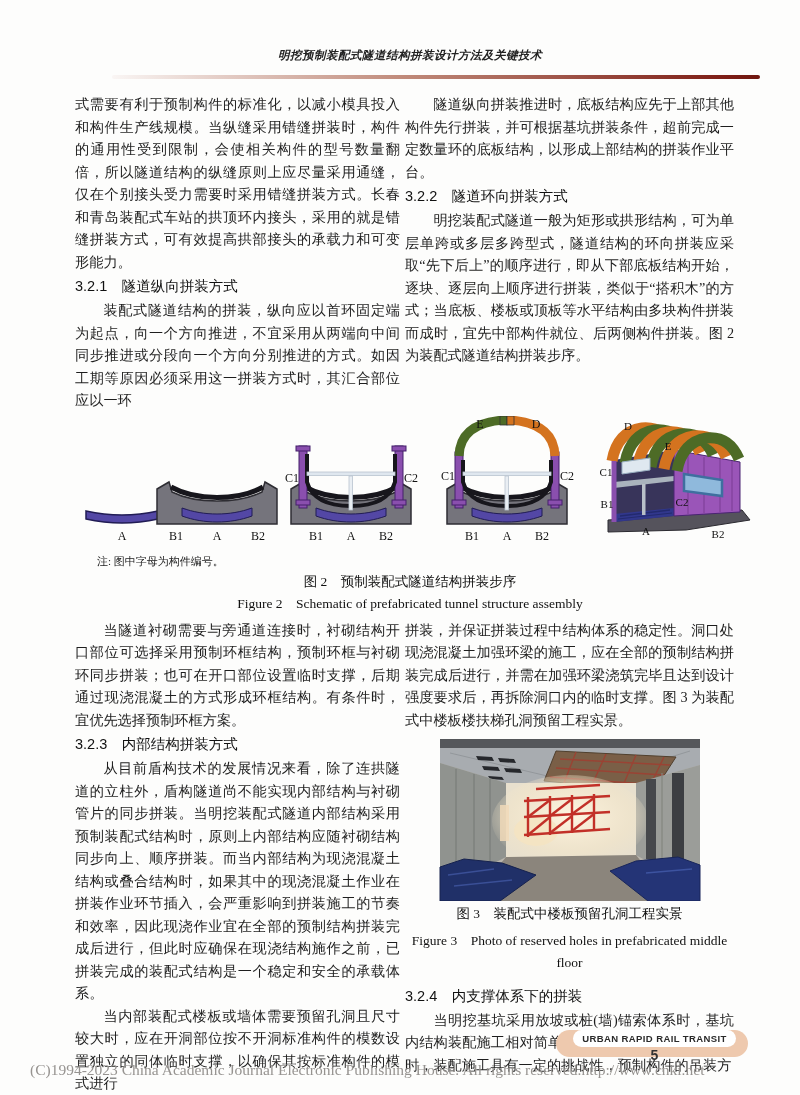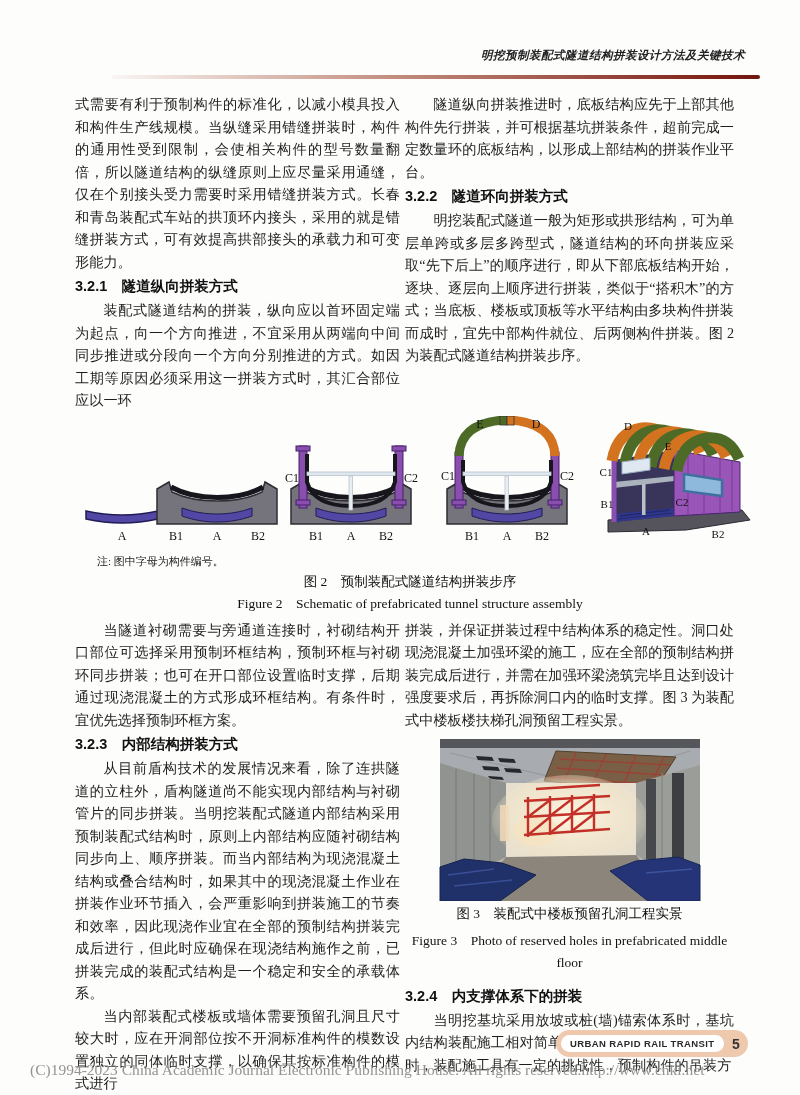--- a/index.html
+++ b/index.html
@@ -1,47 +1,47 @@
 <!DOCTYPE html>
 <html><head>
 <meta charset="utf-8">
 <style>
   html,body{margin:0;padding:0;background:#ffffff;}
   .page{position:relative;width:800px;height:1095px;background:#fdfdfc;overflow:hidden;
         font-family:"Liberation Serif","DejaVu Serif",serif;color:#1e1e1e;}
   
-  .running-head{position:absolute;top:48px;left:75px;right:55px;text-align:right;
+  .running-head{position:absolute;top:48px;left:75px;right:55px;text-align:center;
         font-size:11.5px;font-weight:700;font-style:italic;color:#222;letter-spacing:.5px;}
   .header-rule{position:absolute;top:75px;left:112px;right:40px;height:4px;border-radius:2px;
         background:linear-gradient(to right, rgba(165,60,45,.04), #c08a7a 45%, #7d1d15 95%, #6e1710);}
   
   .content{position:absolute;top:93px;left:75px;width:670px;}
   .cols{display:flex;gap:5px;}
   .col{width:325px;font-size:14.2px;line-height:22.5px;text-align:justify;}
   .col.right{width:329px;}
   .col p{margin:0;text-indent:2em;}
   .col p.noindent{text-indent:0;}
   .h-teal{margin:3px 0 2px 0;font-family:"Liberation Sans",sans-serif;font-weight:700;
         font-size:15px;color:#2aa295;line-height:22px;}
-  .h-sub{margin:2px 0 2px 0;font-family:"Liberation Sans",sans-serif;font-weight:700;
+  .h-sub{margin:2px 0 2px 0;font-family:"Liberation Sans",sans-serif;font-weight:400;
         font-size:14.5px;color:#111;line-height:22px;}
   
   .fig2{margin:4px 0 6px 0;}
   .fig2 svg{display:block;margin-left:-2px;}
   .fig-note{font-size:11px;color:#222;margin:0 0 4px 22px;}
   .fig-cap-zh{text-align:center;font-size:13.5px;color:#111;margin-top:2px;}
   .fig-cap-en{text-align:center;font-size:13.5px;color:#111;margin-top:4px;}
   
   .fig3{margin:6px auto 2px auto;width:262px;}
   .fig3 svg{display:block;border:0;}
   .flabel{font-family:"Liberation Serif",serif;font-size:12px;fill:#111;}
   .flabel5{font-family:"Liberation Serif",serif;font-size:11px;fill:#111;}
   
   .badge{position:absolute;right:52px;bottom:38px;width:192px;height:27px;background:#eec9ae;
-        border-radius:14px;display:flex;align-items:center;padding:0 0 0 5px;box-sizing:border-box;}
+        border-radius:14px;display:flex;align-items:center;padding:0 0 0 5px;box-sizing:border-box;flex-direction:column;}
   .badge-pill{background:#fff;border-radius:10px;padding:3px 9px;
         font-family:"Liberation Sans",sans-serif;font-size:9.5px;font-weight:600;color:#2a2a2a;
         letter-spacing:.4px;white-space:nowrap;}
   .badge-page{flex:1;text-align:center;font-family:"Liberation Sans",sans-serif;
         font-size:14px;font-weight:700;color:#333;}
   .copyright{position:absolute;left:30px;bottom:16px;font-size:15.5px;color:#969390;
         font-family:"Liberation Serif",serif;white-space:nowrap;}
   .copyright .url{}
 </style>
 </head>

